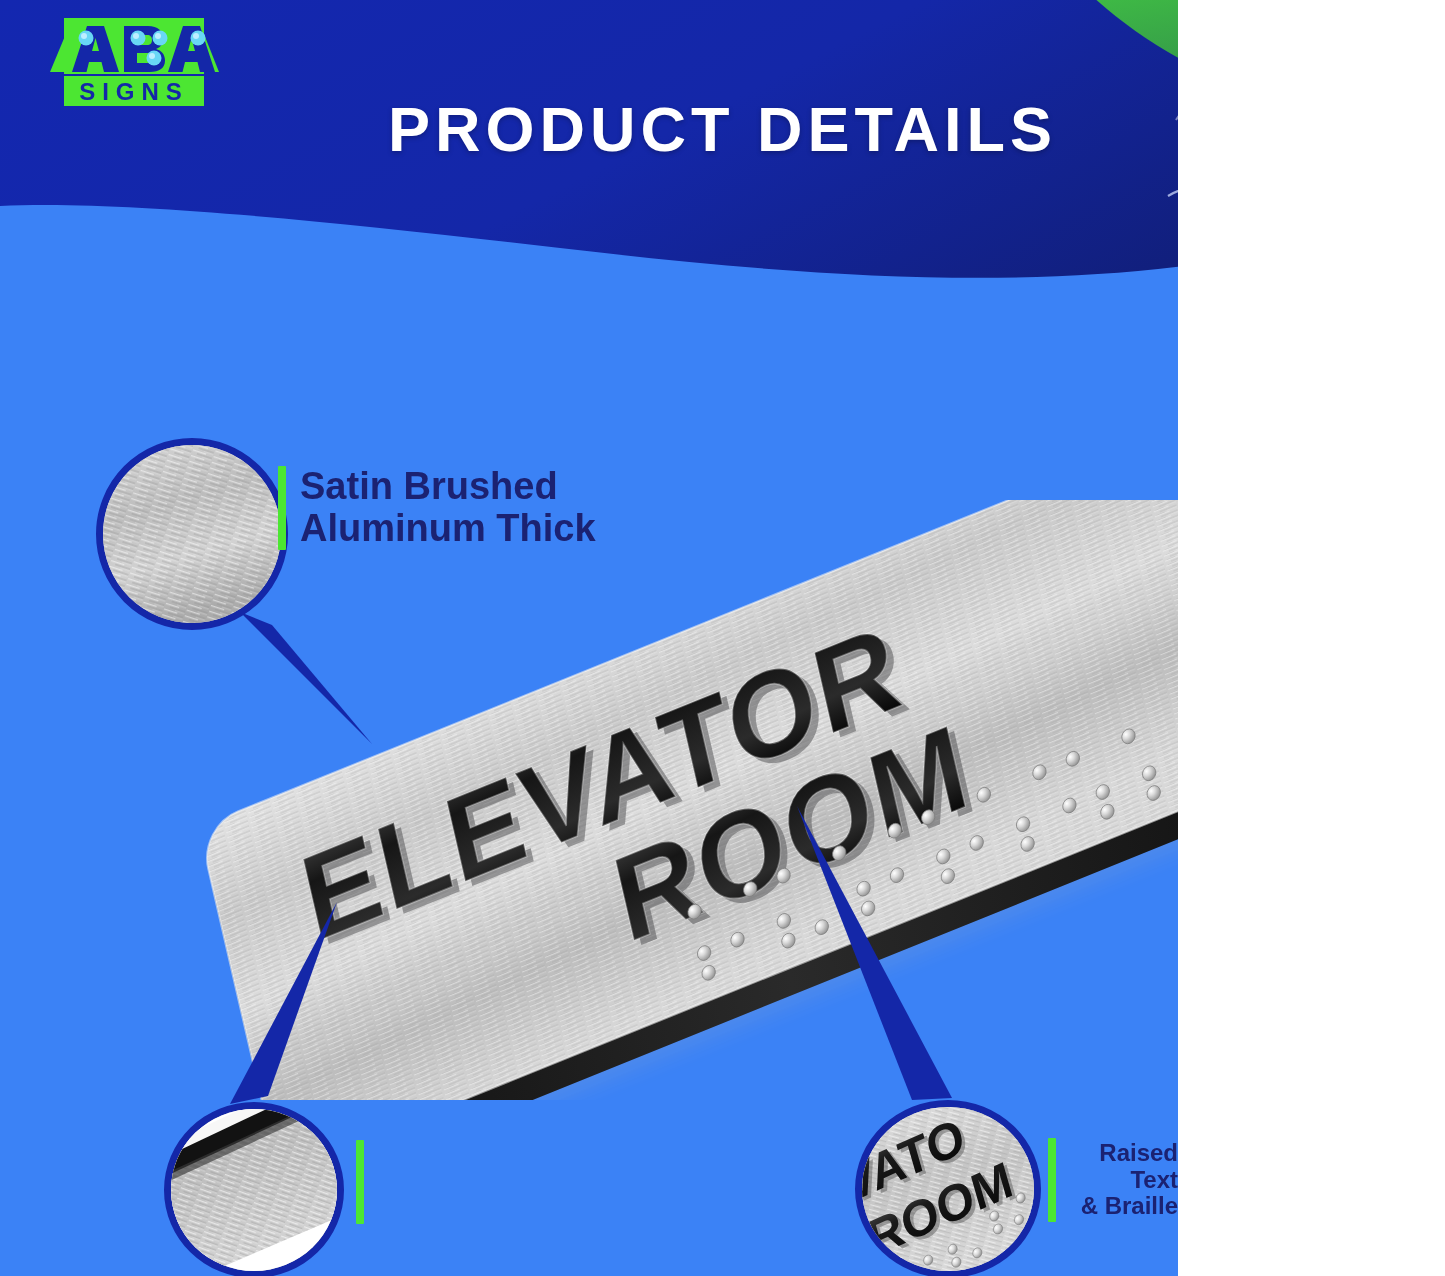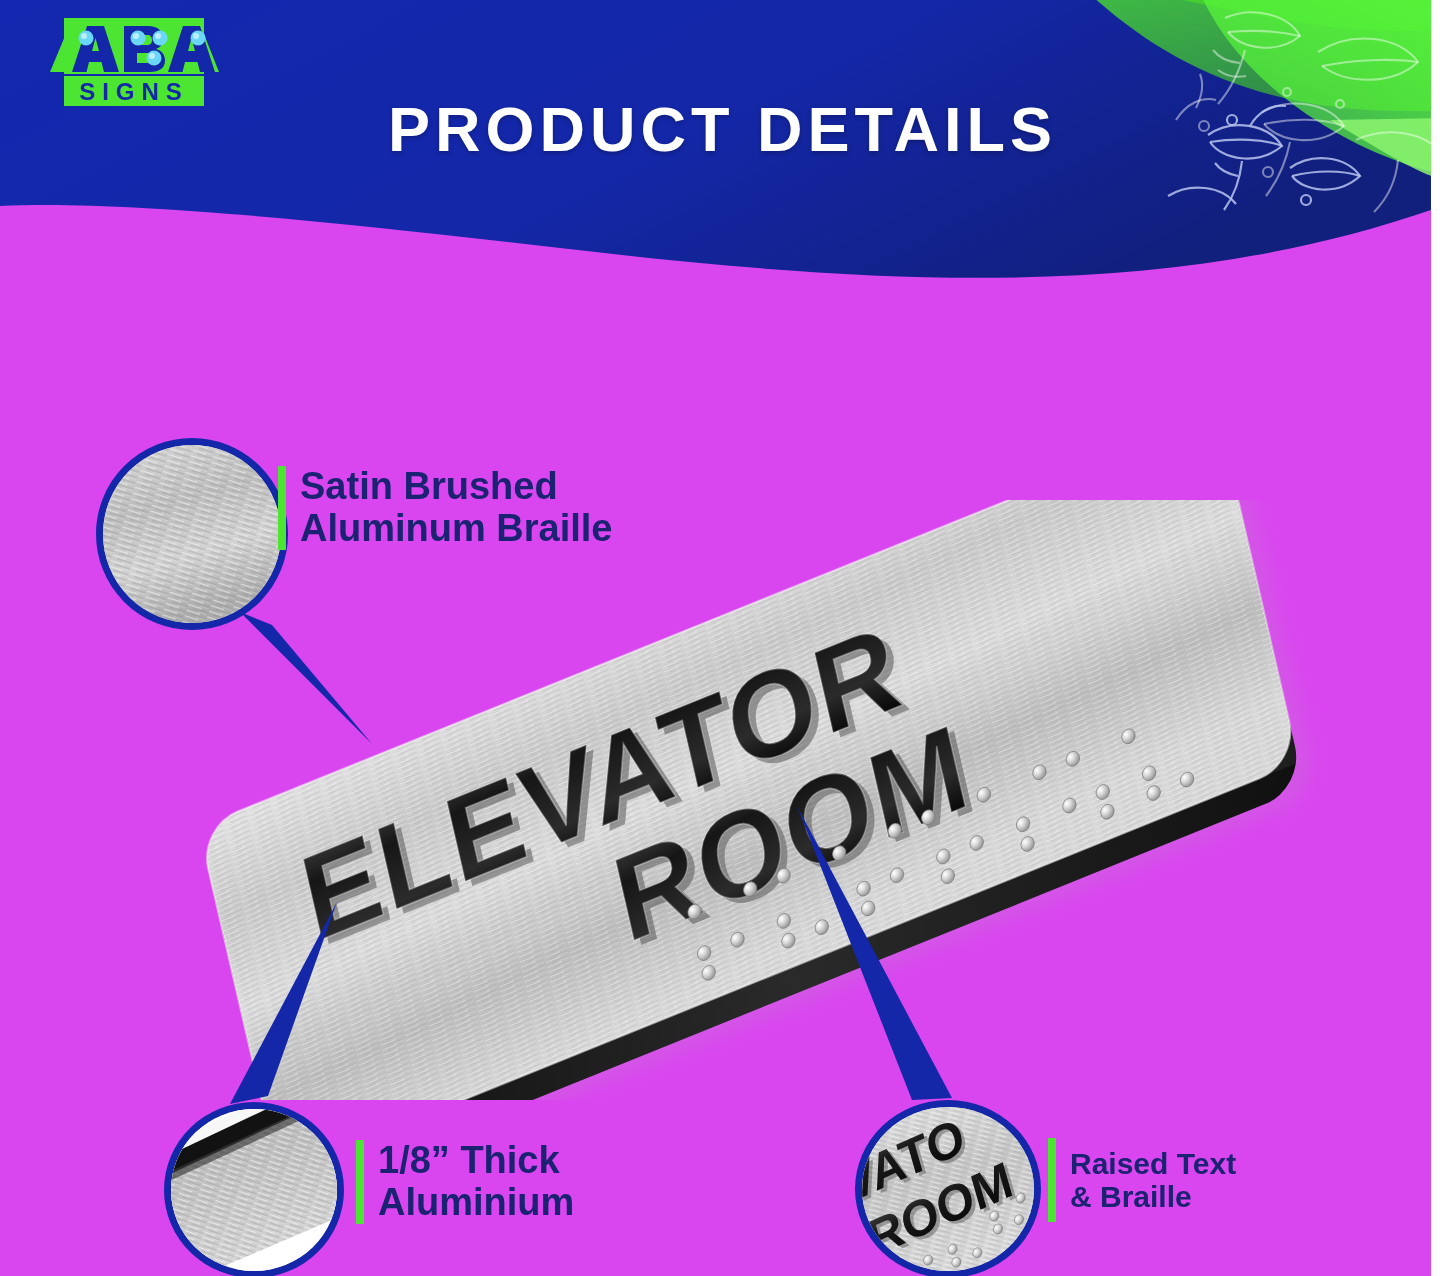--- a/index.html
+++ b/index.html
@@ -3,21 +3,21 @@
 <meta charset="utf-8">
 <style>
   html,body{margin:0;padding:0;}
   body{
     width:1445px;height:1276px;
     background:#ffffff;
     font-family:"Liberation Sans",sans-serif;
     overflow:hidden;
     position:relative;
   }
-  .stage{position:absolute;inset:0;width:1431px;height:1276px;overflow:hidden;background:#d946ef;}
+  .stage{position:absolute;inset:0;width:1178px;height:1276px;overflow:hidden;background:#3b82f6;}
 
   
   .header-wrap{position:absolute;left:0;top:0;width:1445px;height:300px;overflow:hidden;}
   .header-svg{position:absolute;left:0;top:0;}
   .header-title{
     position:absolute;left:0;top:98px;width:1445px;
     text-align:center;
     color:#ffffff;
     font-size:63px;
     font-weight:bold;
@@ -74,21 +74,21 @@
   .l-finish{left:278px;top:466px;}
   .l-finish .accent-bar{height:84px;}
   .l-finish .label-text{font-size:38px;}
 
   .l-thick{left:356px;top:1140px;}
   .l-thick .accent-bar{height:84px;}
   .l-thick .label-text{font-size:38px;}
 
   .l-raised{left:1048px;top:1138px;}
   .l-raised .accent-bar{height:84px;}
-  .l-raised .label-text{font-size:30px;}
+  .l-raised .label-text{font-size:24px;text-align:right;}
 </style>
 </head>
 <body>
 
 <div class="stage">
 
   <div class="header-wrap">
     <svg class="header-svg" width="1445" height="300" viewBox="0 0 1445 300">
       <defs>
         <clipPath id="hdrClip">
@@ -324,21 +324,21 @@
         </defs>
         <rect width="180" height="180" fill="url(#sw1)"></rect>
         <rect width="180" height="180" fill="url(#swl1)"></rect>
       </svg>
     </div>
   </div>
 
   <div class="label l-finish">
     <div class="accent-bar"></div>
     <div class="label-text">Satin Brushed
-Aluminum Braille</div>
+Aluminum Thick</div>
   </div>
 
   <div class="callout-circle c-thick">
     <div class="inner">
       <svg viewBox="0 0 180 180" preserveAspectRatio="xMidYMid slice">
         <defs>
           <linearGradient id="sw2" x1="0" y1="0" x2="0.3" y2="1">
             <stop offset="0" stop-color="#dedede"></stop>
             <stop offset="0.5" stop-color="#bdbdbd"></stop>
             <stop offset="1" stop-color="#d4d4d4"></stop>
@@ -357,22 +357,20 @@
         <polygon points="-12,44 178,-46 180,-30 -10,60" fill="#f7f7f7"></polygon>
 
         <polygon points="-14,58 176,-32 180,-12 -12,78" fill="#121212"></polygon>
         <polygon points="-14,76 180,-14 180,-4 -14,86" fill="#3a3a3a" opacity="0.65"></polygon>
       </svg>
     </div>
   </div>
 
   <div class="label l-thick">
     <div class="accent-bar"></div>
-    <div class="label-text">1/8” Thick
-Aluminium</div>
   </div>
 
   <div class="callout-circle c-raised">
     <div class="inner">
       <svg viewBox="0 0 180 180" preserveAspectRatio="xMidYMid slice">
         <defs>
           <linearGradient id="sw3" x1="0" y1="0" x2="0.3" y2="1">
             <stop offset="0" stop-color="#e2e2e2"></stop>
             <stop offset="0.5" stop-color="#c6c6c6"></stop>
             <stop offset="1" stop-color="#d8d8d8"></stop>

